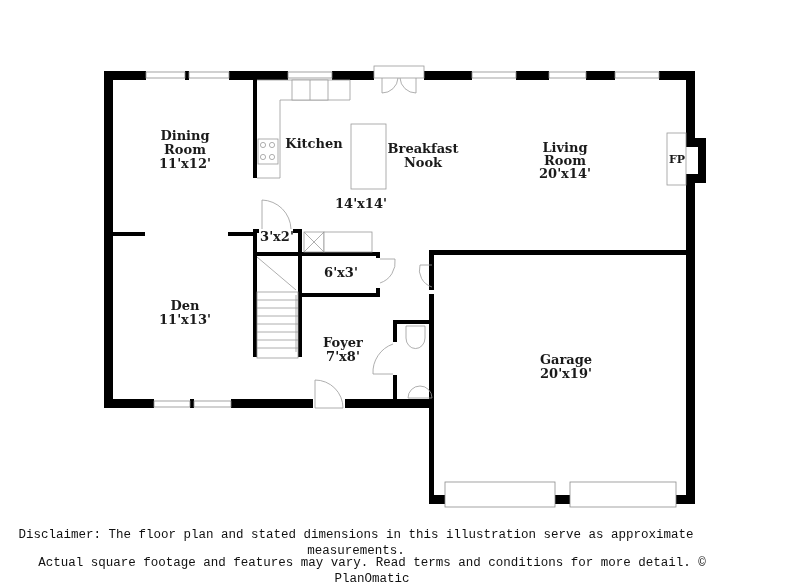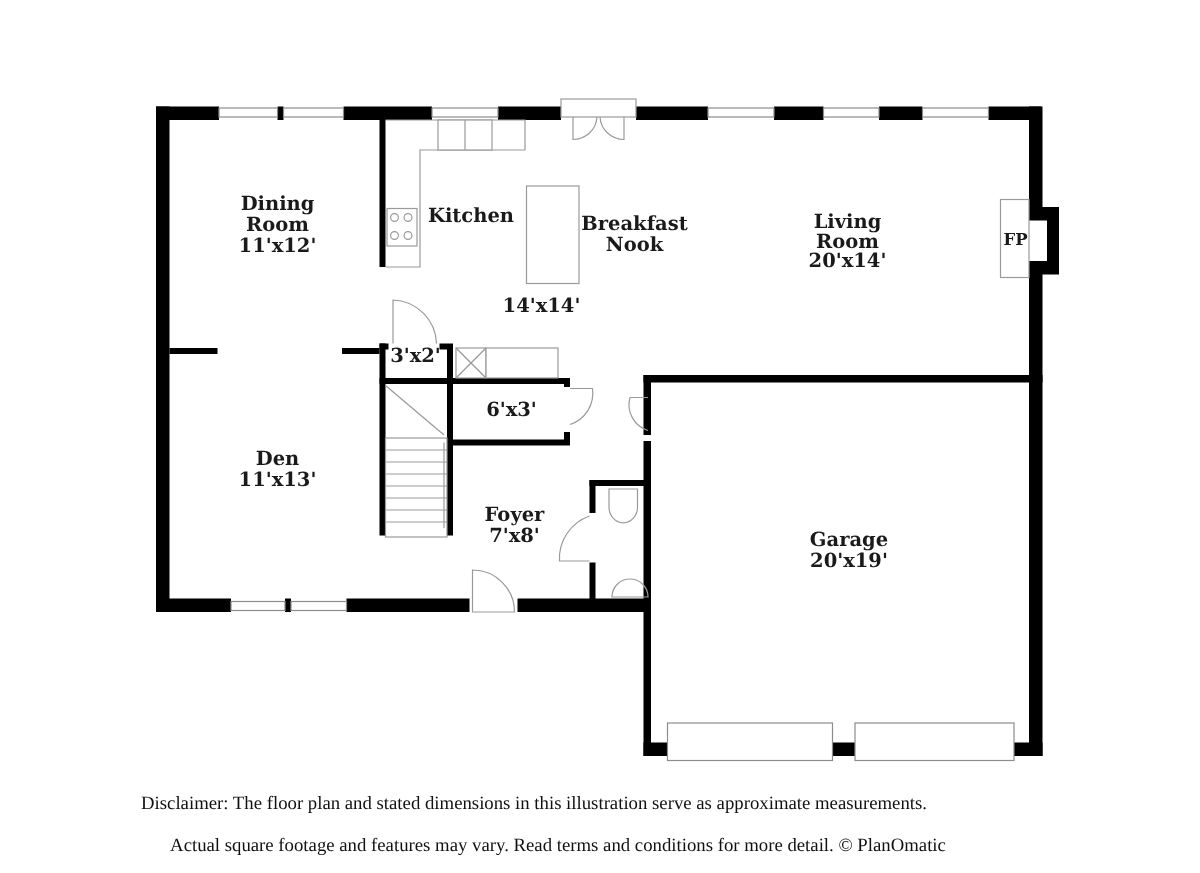--- a/index.html
+++ b/index.html
@@ -5,21 +5,21 @@
   html, body { margin: 0; padding: 0; background: #ffffff; }
   body { width: 800px; height: 582px; position: relative; overflow: hidden; }
   #plan { position: absolute; left: 0; top: 0; width: 800px; height: 582px; }
   .wall { fill: #000000; }
   .fix { fill: #ffffff; stroke: #9a9a9a; stroke-width: 0.8; }
   .fixline { fill: none; stroke: #9a9a9a; stroke-width: 0.8; }
   .win { fill: #ffffff; stroke: #8c8c8c; stroke-width: 0.8; }
   .label { font-family: "DejaVu Serif", serif; font-weight: bold; font-size: 13px; fill: #1a1a1a; text-anchor: middle; }
   .label-sm { font-family: "DejaVu Serif", serif; font-weight: bold; font-size: 11px; fill: #1a1a1a; text-anchor: middle; }
   .disclaimer { position: absolute; left: 0; width: 712px; text-align: center;
-    font-family: Liberation Serif, serif; font-size: 12.5px; color: #111111; line-height: 16px; }
+    font-family: Liberation Mono, monospace; font-size: 12.5px; color: #111111; line-height: 16px; }
 </style>
 </head>
 <body>
 
 <svg id="plan" viewBox="0 0 800 582" xmlns="http://www.w3.org/2000/svg">
 
   <g>
 
     <rect class="wall" x="104" y="71" width="42" height="9"></rect>
     <rect class="wall" x="185" y="71" width="4" height="9"></rect>

